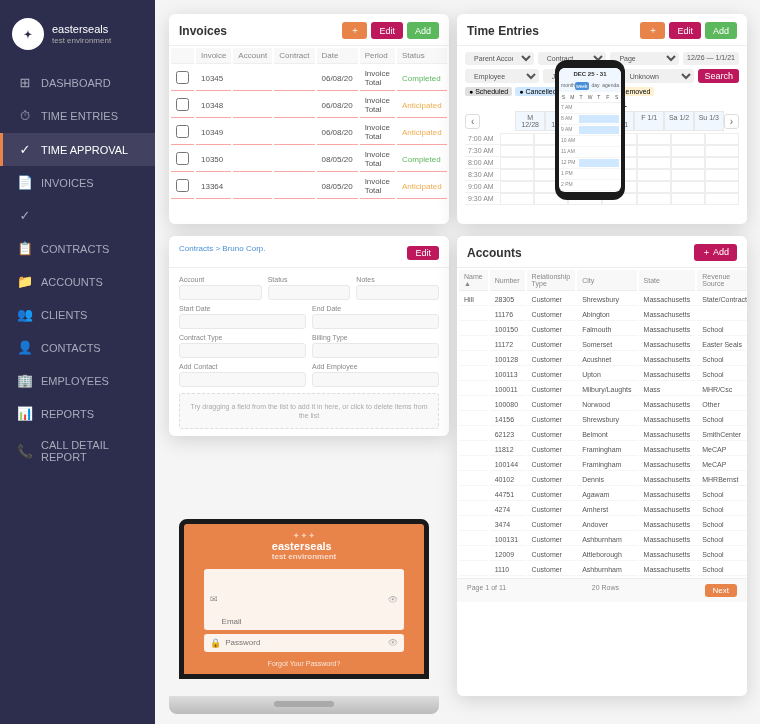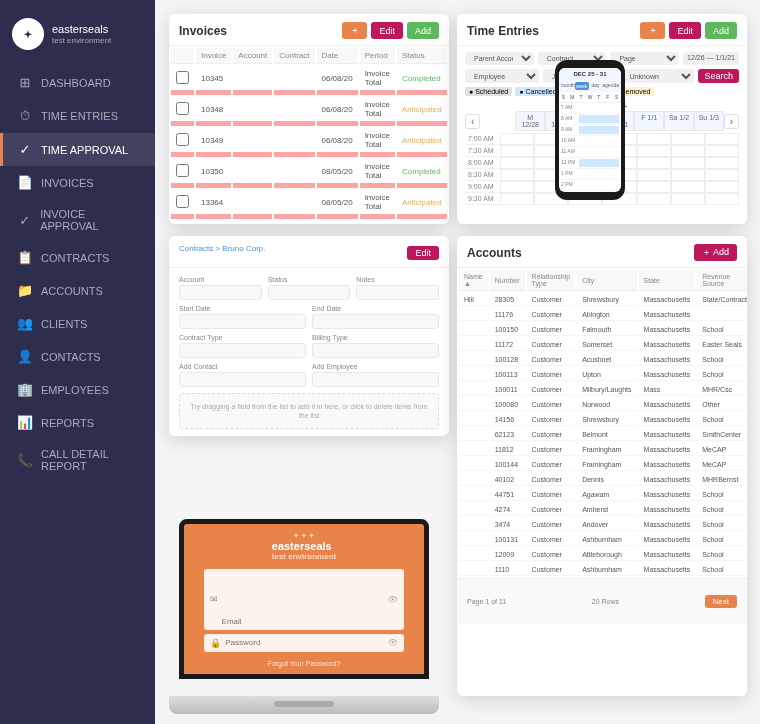--- a/index.html
+++ b/index.html
@@ -99,21 +99,21 @@
     .btn-green { background: #5cb85c; color: white; }
 
     .mini-table { width: 100%; font-size: 8px; color: #555; }
     .mini-table th {
       background: #f8f8f8; padding: 3px 5px;
       text-align: left; color: #888; font-weight: normal;
       border-bottom: 1px solid #eee;
     }
     .mini-table td {
       padding: 3px 5px;
-      border-bottom: 5px solid #fca5a5;
+      border-bottom: 1px solid #fca5a5;
       margin-left: 24px;
     }
     .status-complete { color: #5cb85c; font-size: 8px; }
     .status-pending { color: #f0ad4e; font-size: 8px; }
 
     
     .time-entries-card {
       top: 14px; left: 302px;
       width: 290px; height: 210px;
     }
@@ -157,22 +157,22 @@
       background: #f8f8f8; padding: 3px 5px;
       text-align: left; color: #888; font-weight: normal;
       border-bottom: 1px solid #eee; font-size: 7px;
     }
     .accounts-table td {
       padding: 2.5px 5px;
       border-bottom: 1px solid #f5f5f5;
       font-size: 7px;
     }
     .accounts-footer {
-      padding: 16px 10px;
-      display: flex; align-items: center; justify-content: space-between;
+      padding: 5px 10px;
+      display: flex; align-items: flex-start; justify-content: space-between;
       background: #f9f9f9;
       font-size: 7px; color: #888;
       border-top: 1px solid #eee;
     }
     .btn-next { background: #e8834a; color: white; padding: 2px 8px; border: none; border-radius: 3px; font-size: 8px; cursor: pointer; }
 
     
     .laptop-wrapper {
       position: absolute;
       bottom: 10px; left: 14px;
@@ -297,21 +297,20 @@
     <div class="nav-item active">
       <span class="nav-icon">✓</span>
       <span>TIME APPROVAL</span>
     </div>
     <div class="nav-item">
       <span class="nav-icon">📄</span>
       <span>INVOICES</span>
     </div>
     <div class="nav-item">
       <span class="nav-icon">✓</span>
-      <span>INVOICE APPROVAL</span>
     </div>
     <div class="nav-item">
       <span class="nav-icon">📋</span>
       <span>CONTRACTS</span>
     </div>
     <div class="nav-item">
       <span class="nav-icon">📁</span>
       <span>ACCOUNTS</span>
     </div>
     <div class="nav-item">

